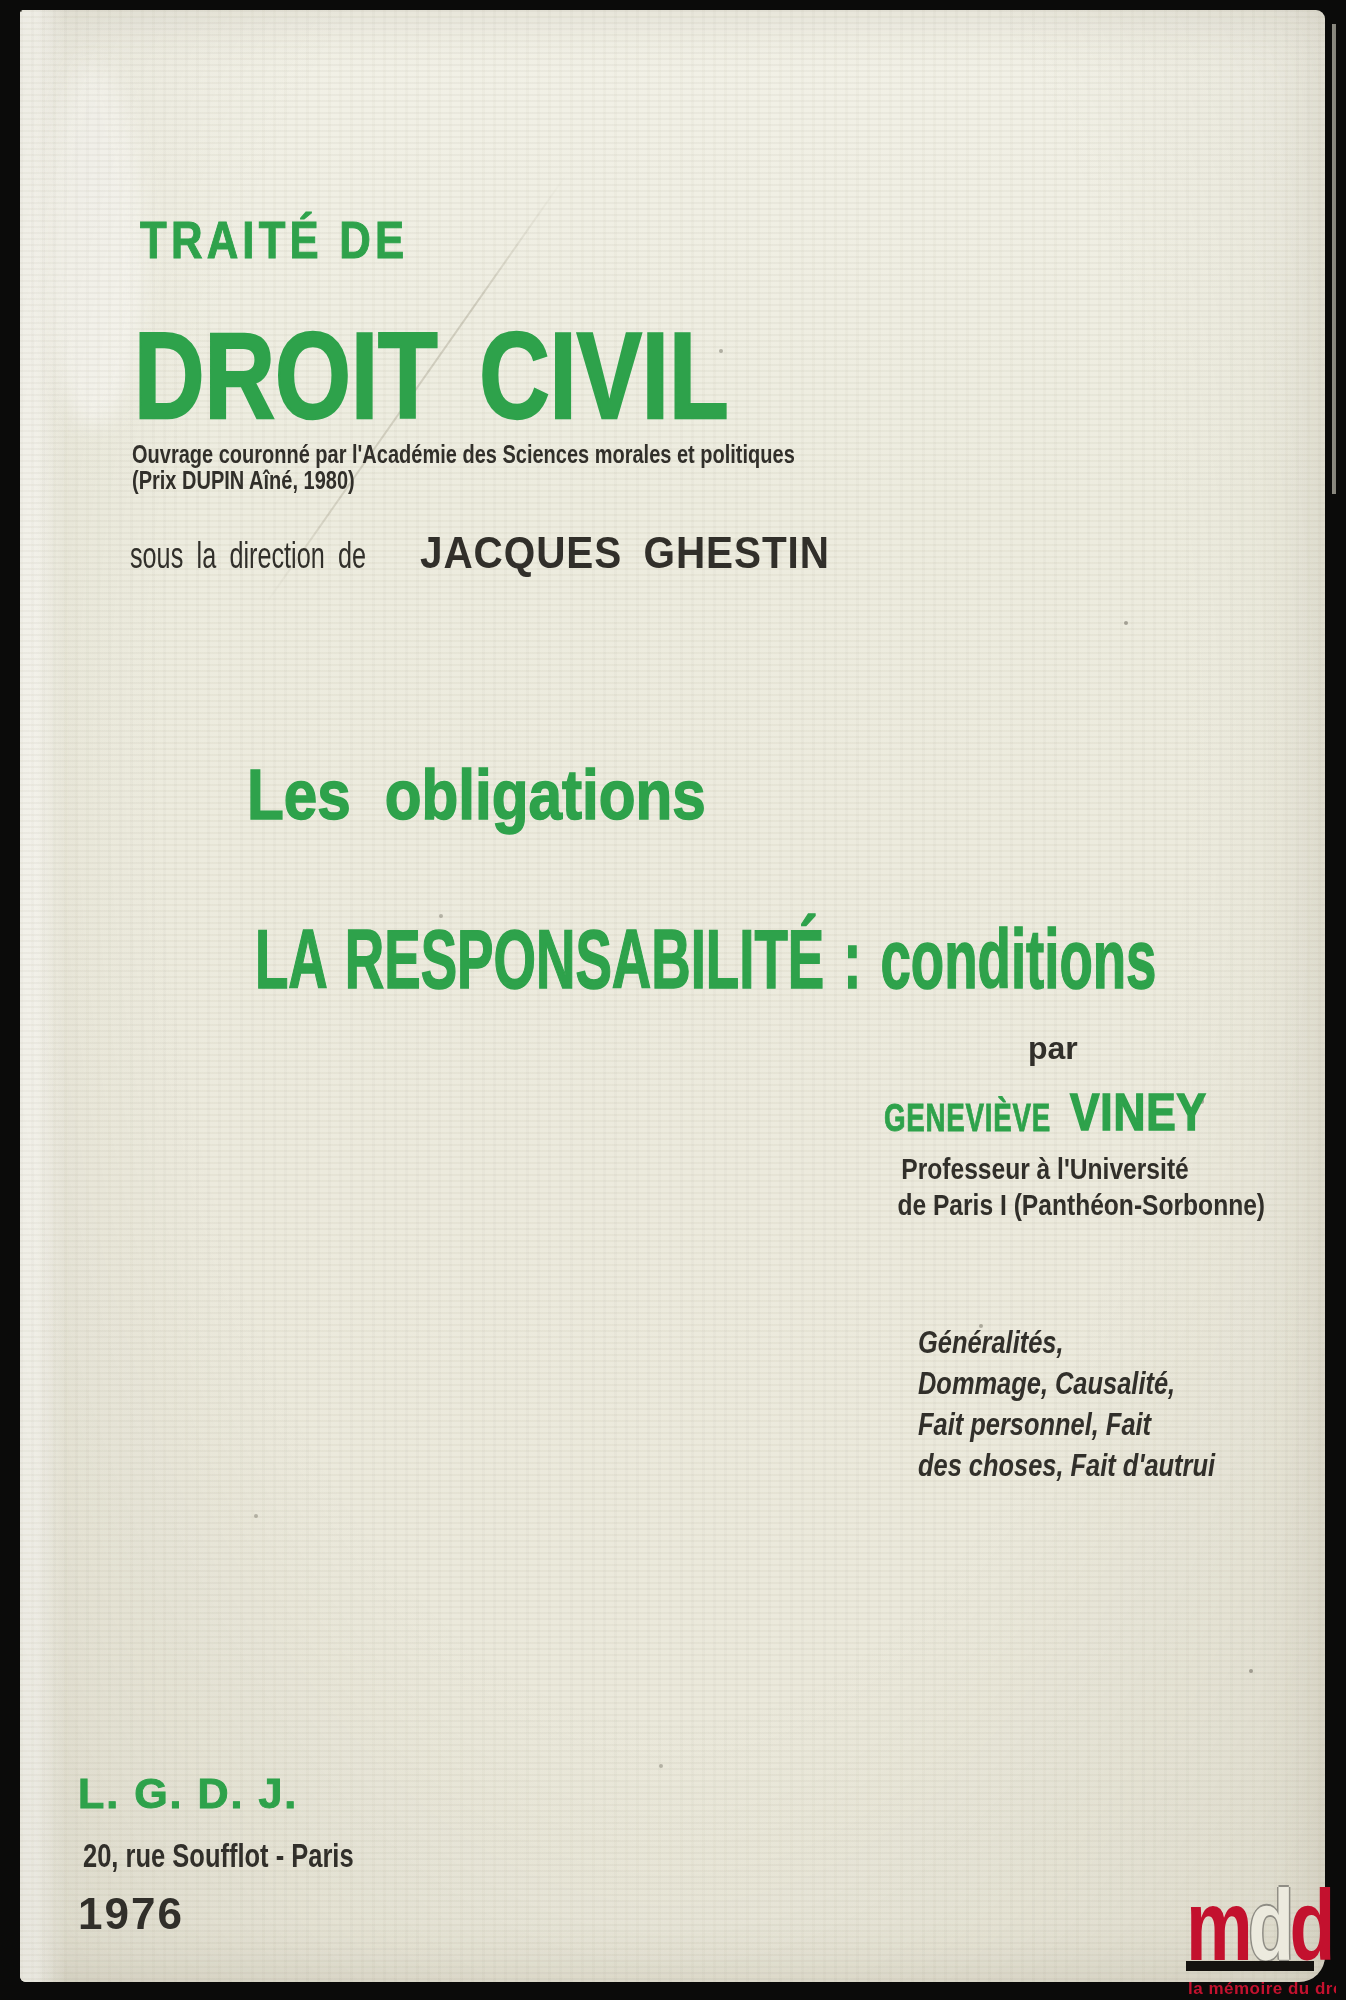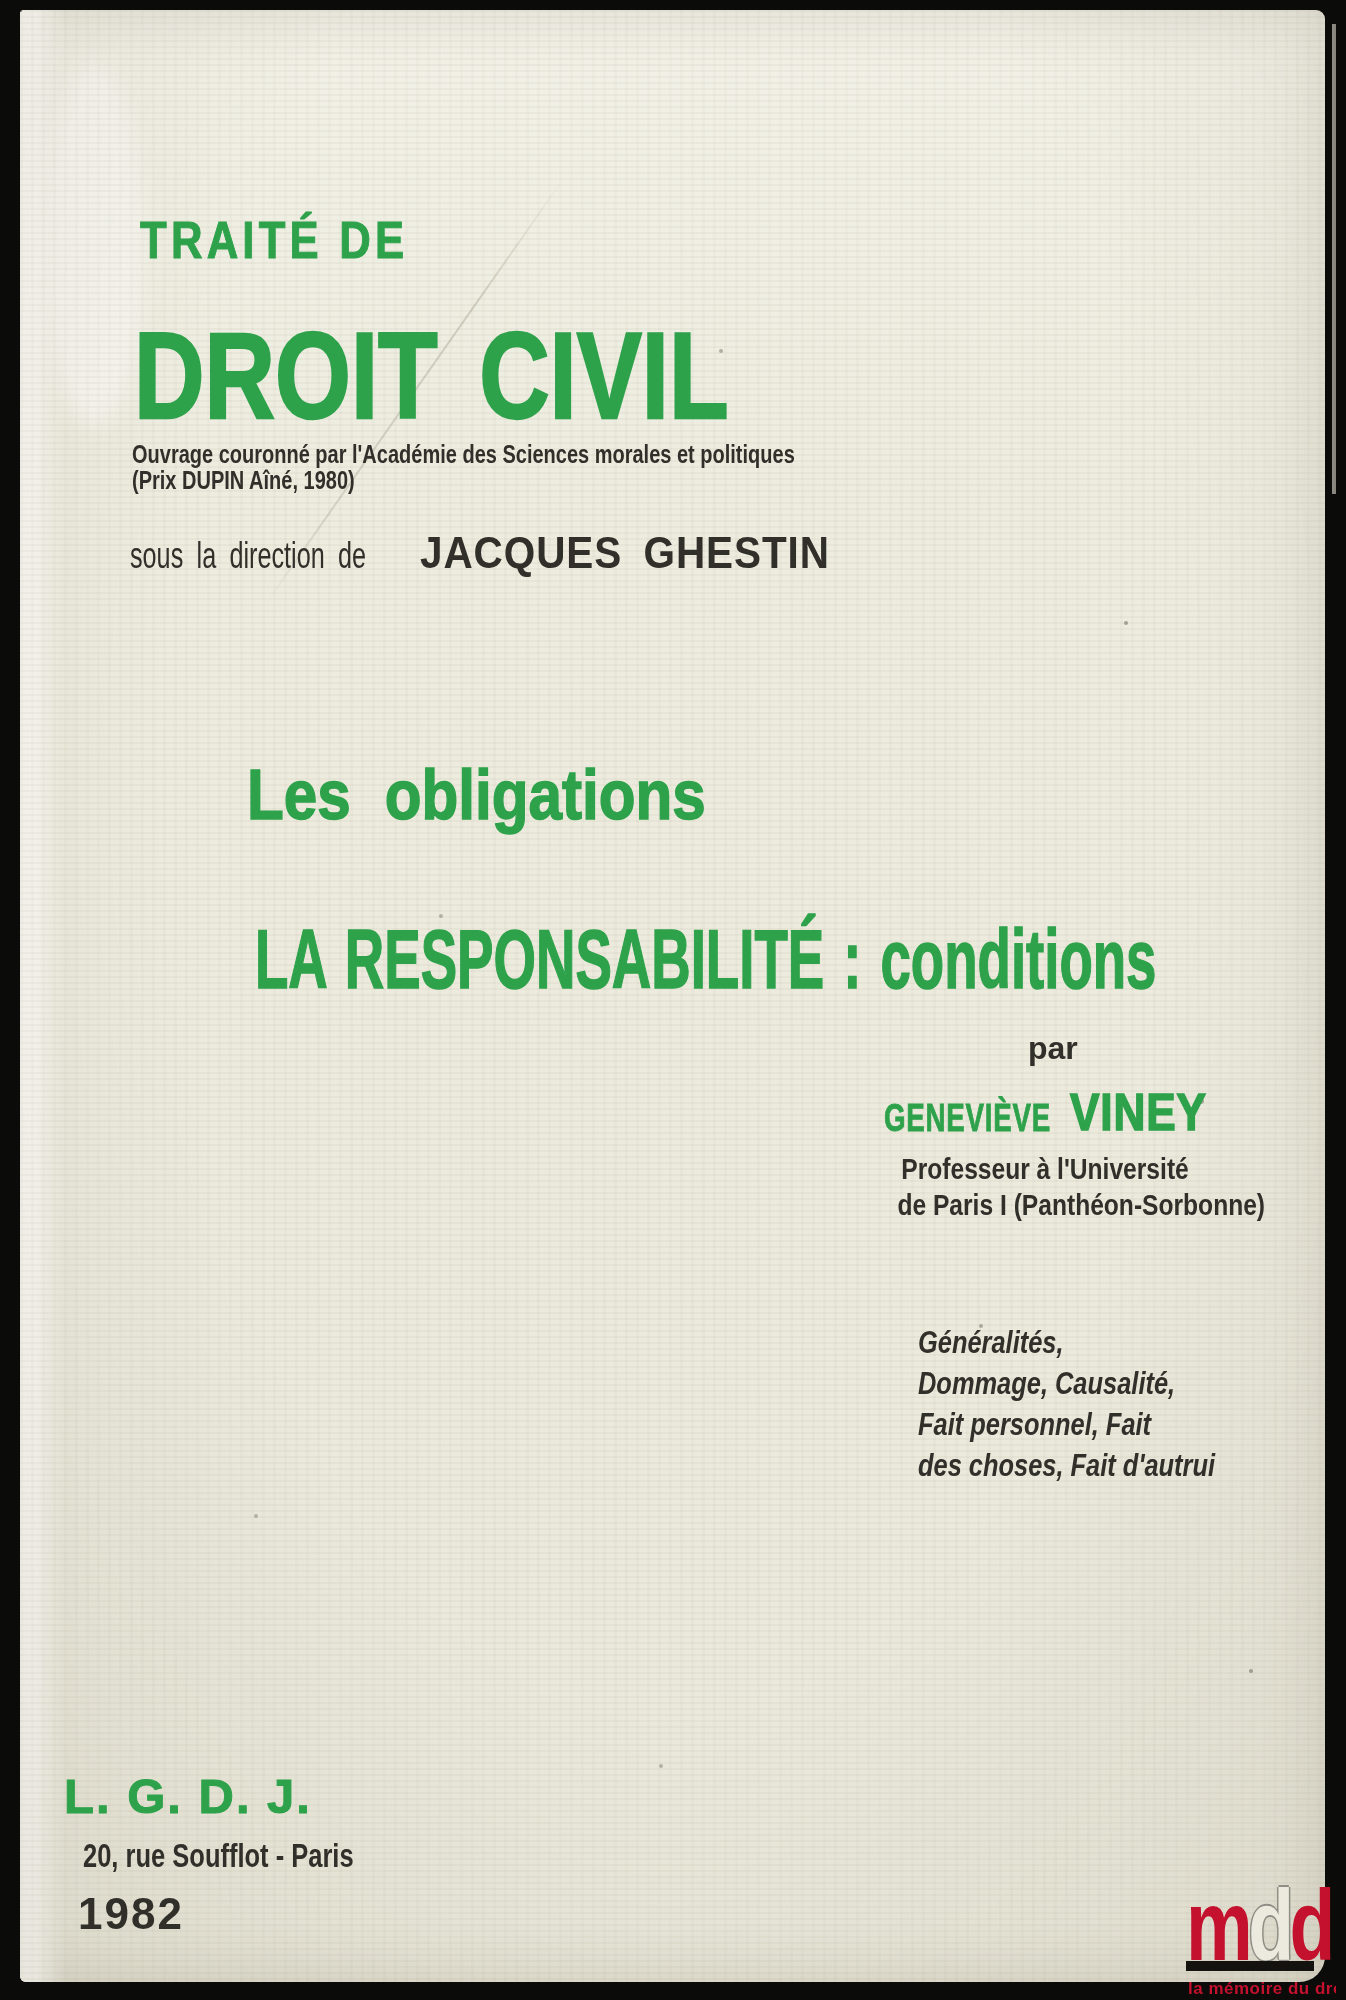--- a/index.html
+++ b/index.html
@@ -91,21 +91,21 @@
   }
   .role-block{
     position:absolute;left:845px;top:1141px;width:360px;text-align:center;
     font-size:30px;font-weight:700;line-height:36px;color:#312f2a;
     transform:scaleX(.82);transform-origin:center top;white-space:nowrap;
   }
   .contents-block{
     position:absolute;left:898px;top:1312px;font-size:31px;font-style:italic;font-weight:700;
     line-height:41px;color:#312f2a;transform:scaleX(.82);transform-origin:left top;white-space:nowrap;
   }
-  .publisher{left:44px;top:1762px;font-size:49px;font-weight:700;letter-spacing:2px;-webkit-text-stroke:1px currentColor;}
+  .publisher{left:58px;top:1762px;font-size:43px;font-weight:700;letter-spacing:2px;-webkit-text-stroke:1px currentColor;}
   .address{left:63px;top:1828px;font-size:34px;font-weight:700;transform:scaleX(.75);transform-origin:left top;}
   .year{left:58px;top:1882px;font-size:44px;font-weight:600;letter-spacing:2px;}
   
   .mdd{
     position:absolute;left:1186px;top:1875px;font-size:100px;font-weight:700;line-height:1;
     letter-spacing:-6px;transform:scaleX(.75);transform-origin:left top;white-space:nowrap;z-index:5;
   }
   .mdd .red{color:#c3112e;}
   .mdd .outline{
     color:#eceade;
@@ -157,21 +157,21 @@
 
     <div class="contents-block">
       <div>Généralités,</div>
       <div>Dommage, Causalité,</div>
       <div>Fait personnel, Fait</div>
       <div>des choses, Fait d'autrui</div>
     </div>
 
     <div class="txt green publisher">L. G. D. J.</div>
     <div class="txt ink address">20, rue Soufflot - Paris</div>
-    <div class="txt ink year">1982</div>
+    <div class="txt ink year">1976</div>
 
     <div class="page-edge-right"></div>
   </div>
 
   <div class="mdd">
     <span class="red">m</span><span class="outline">d</span><span class="red">d</span>
   </div>
   <div class="mdd-bar"></div>
   <div class="mdd-tagline">la mémoire du droit</div>
 

